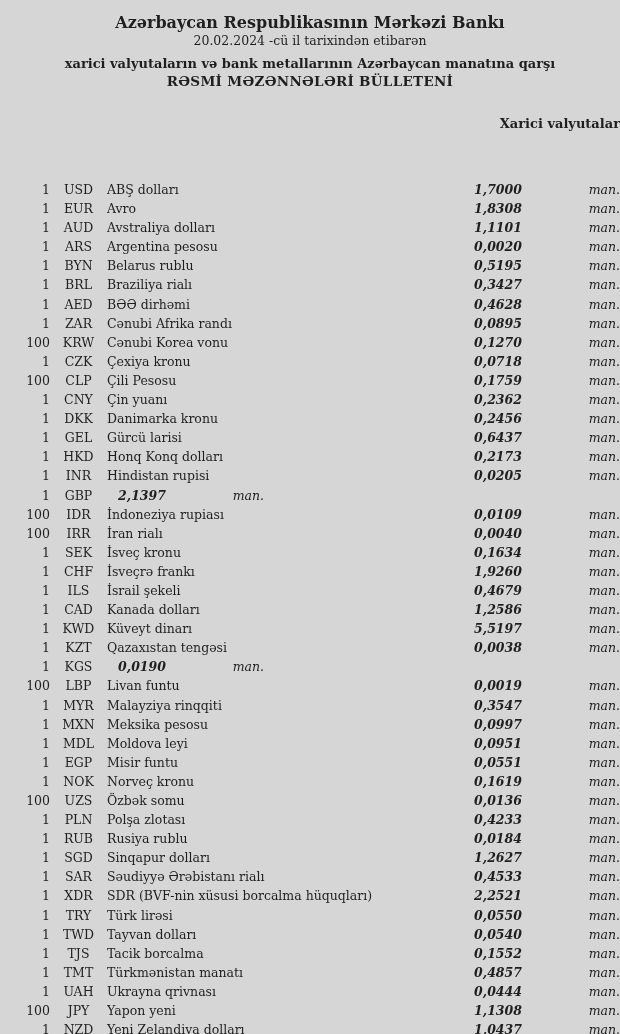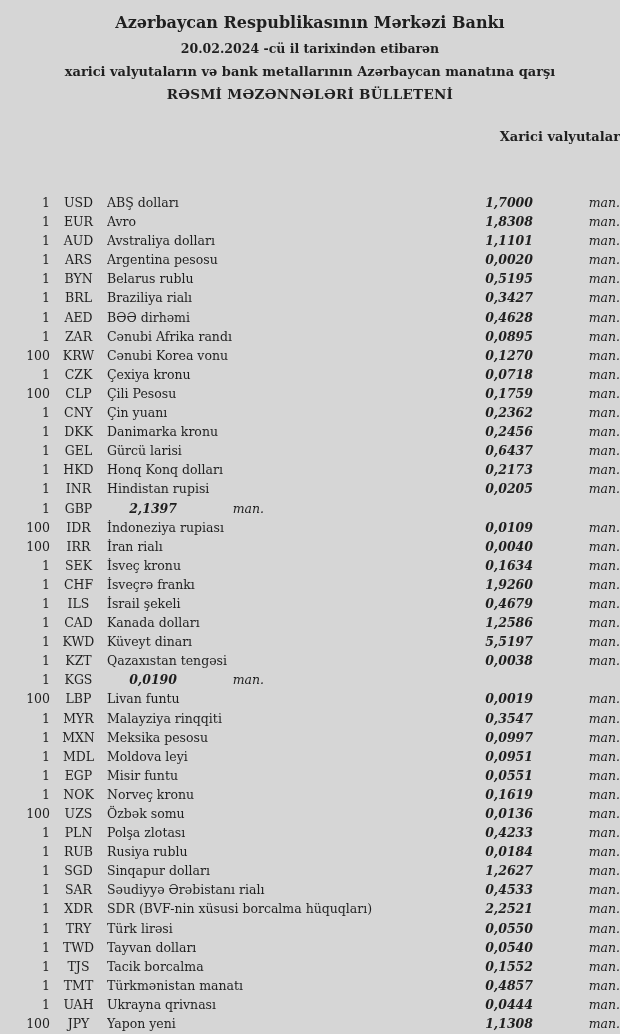--- a/index.html
+++ b/index.html
@@ -22,33 +22,31 @@
   .doc-header {
     text-align: center;
     padding-top: 13px;
   }
   .bank-name {
     font-size: 16px;
     line-height: 20px;
     font-weight: bold;
   }
   .date-line {
-    margin-top: 8px;
     font-size: 12.5px;
     line-height: 16px;
-    font-weight: bold;
+    font-weight: normal;
   }
   .subtitle {
     margin-top: 6px;
     font-size: 13px;
     line-height: 17px;
     font-weight: bold;
   }
   .bulletin-title {
-    margin-top: 5px;
     font-size: 13.5px;
     line-height: 18px;
     font-weight: bold;
     letter-spacing: 0.3px;
   }
   .section-title {
     margin-top: 25px;
     text-align: right;
     font-size: 13px;
     line-height: 17px;
@@ -75,21 +73,21 @@
     text-align: center;
     flex: 0 0 auto;
     margin-top: 45px;
   }
   .cname {
     flex: 1 1 auto;
     overflow: hidden;
   }
   .rate {
     width: 70px;
-    text-align: right;
+    text-align: center;
     flex: 0 0 auto;
     font-weight: bold;
     font-style: italic;
   }
   .unit {
     width: 87px;
     box-sizing: border-box;
     padding-left: 10px;
     text-align: right;
     flex: 0 0 auto;

